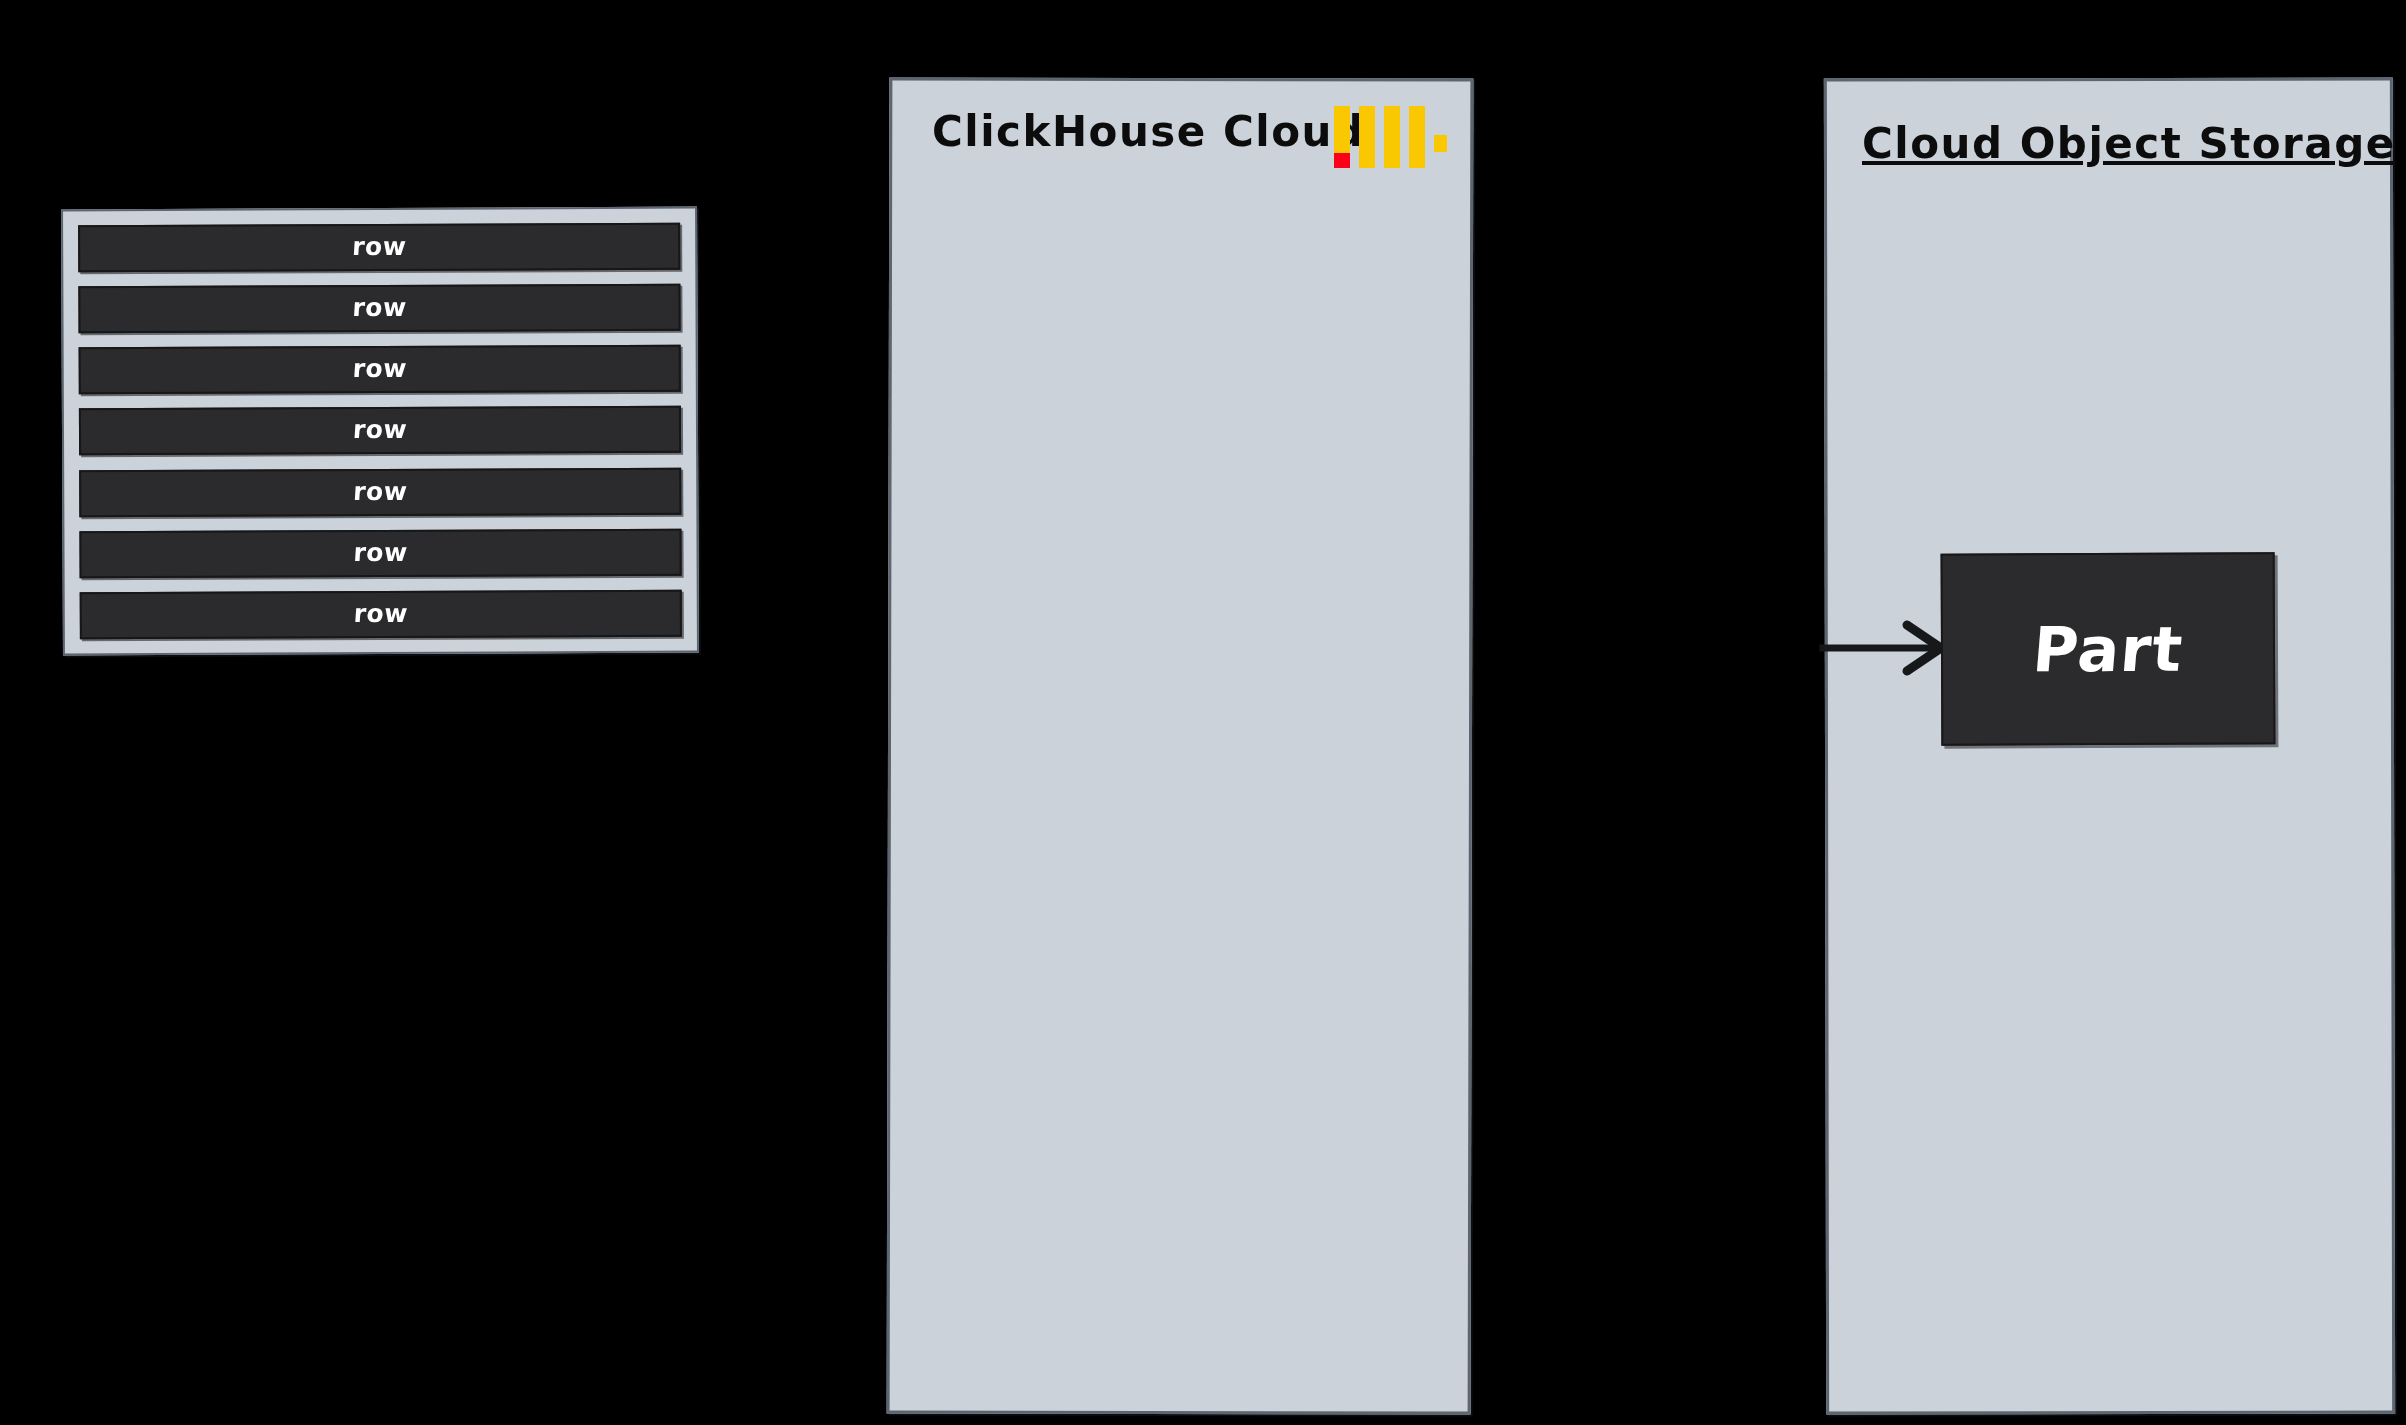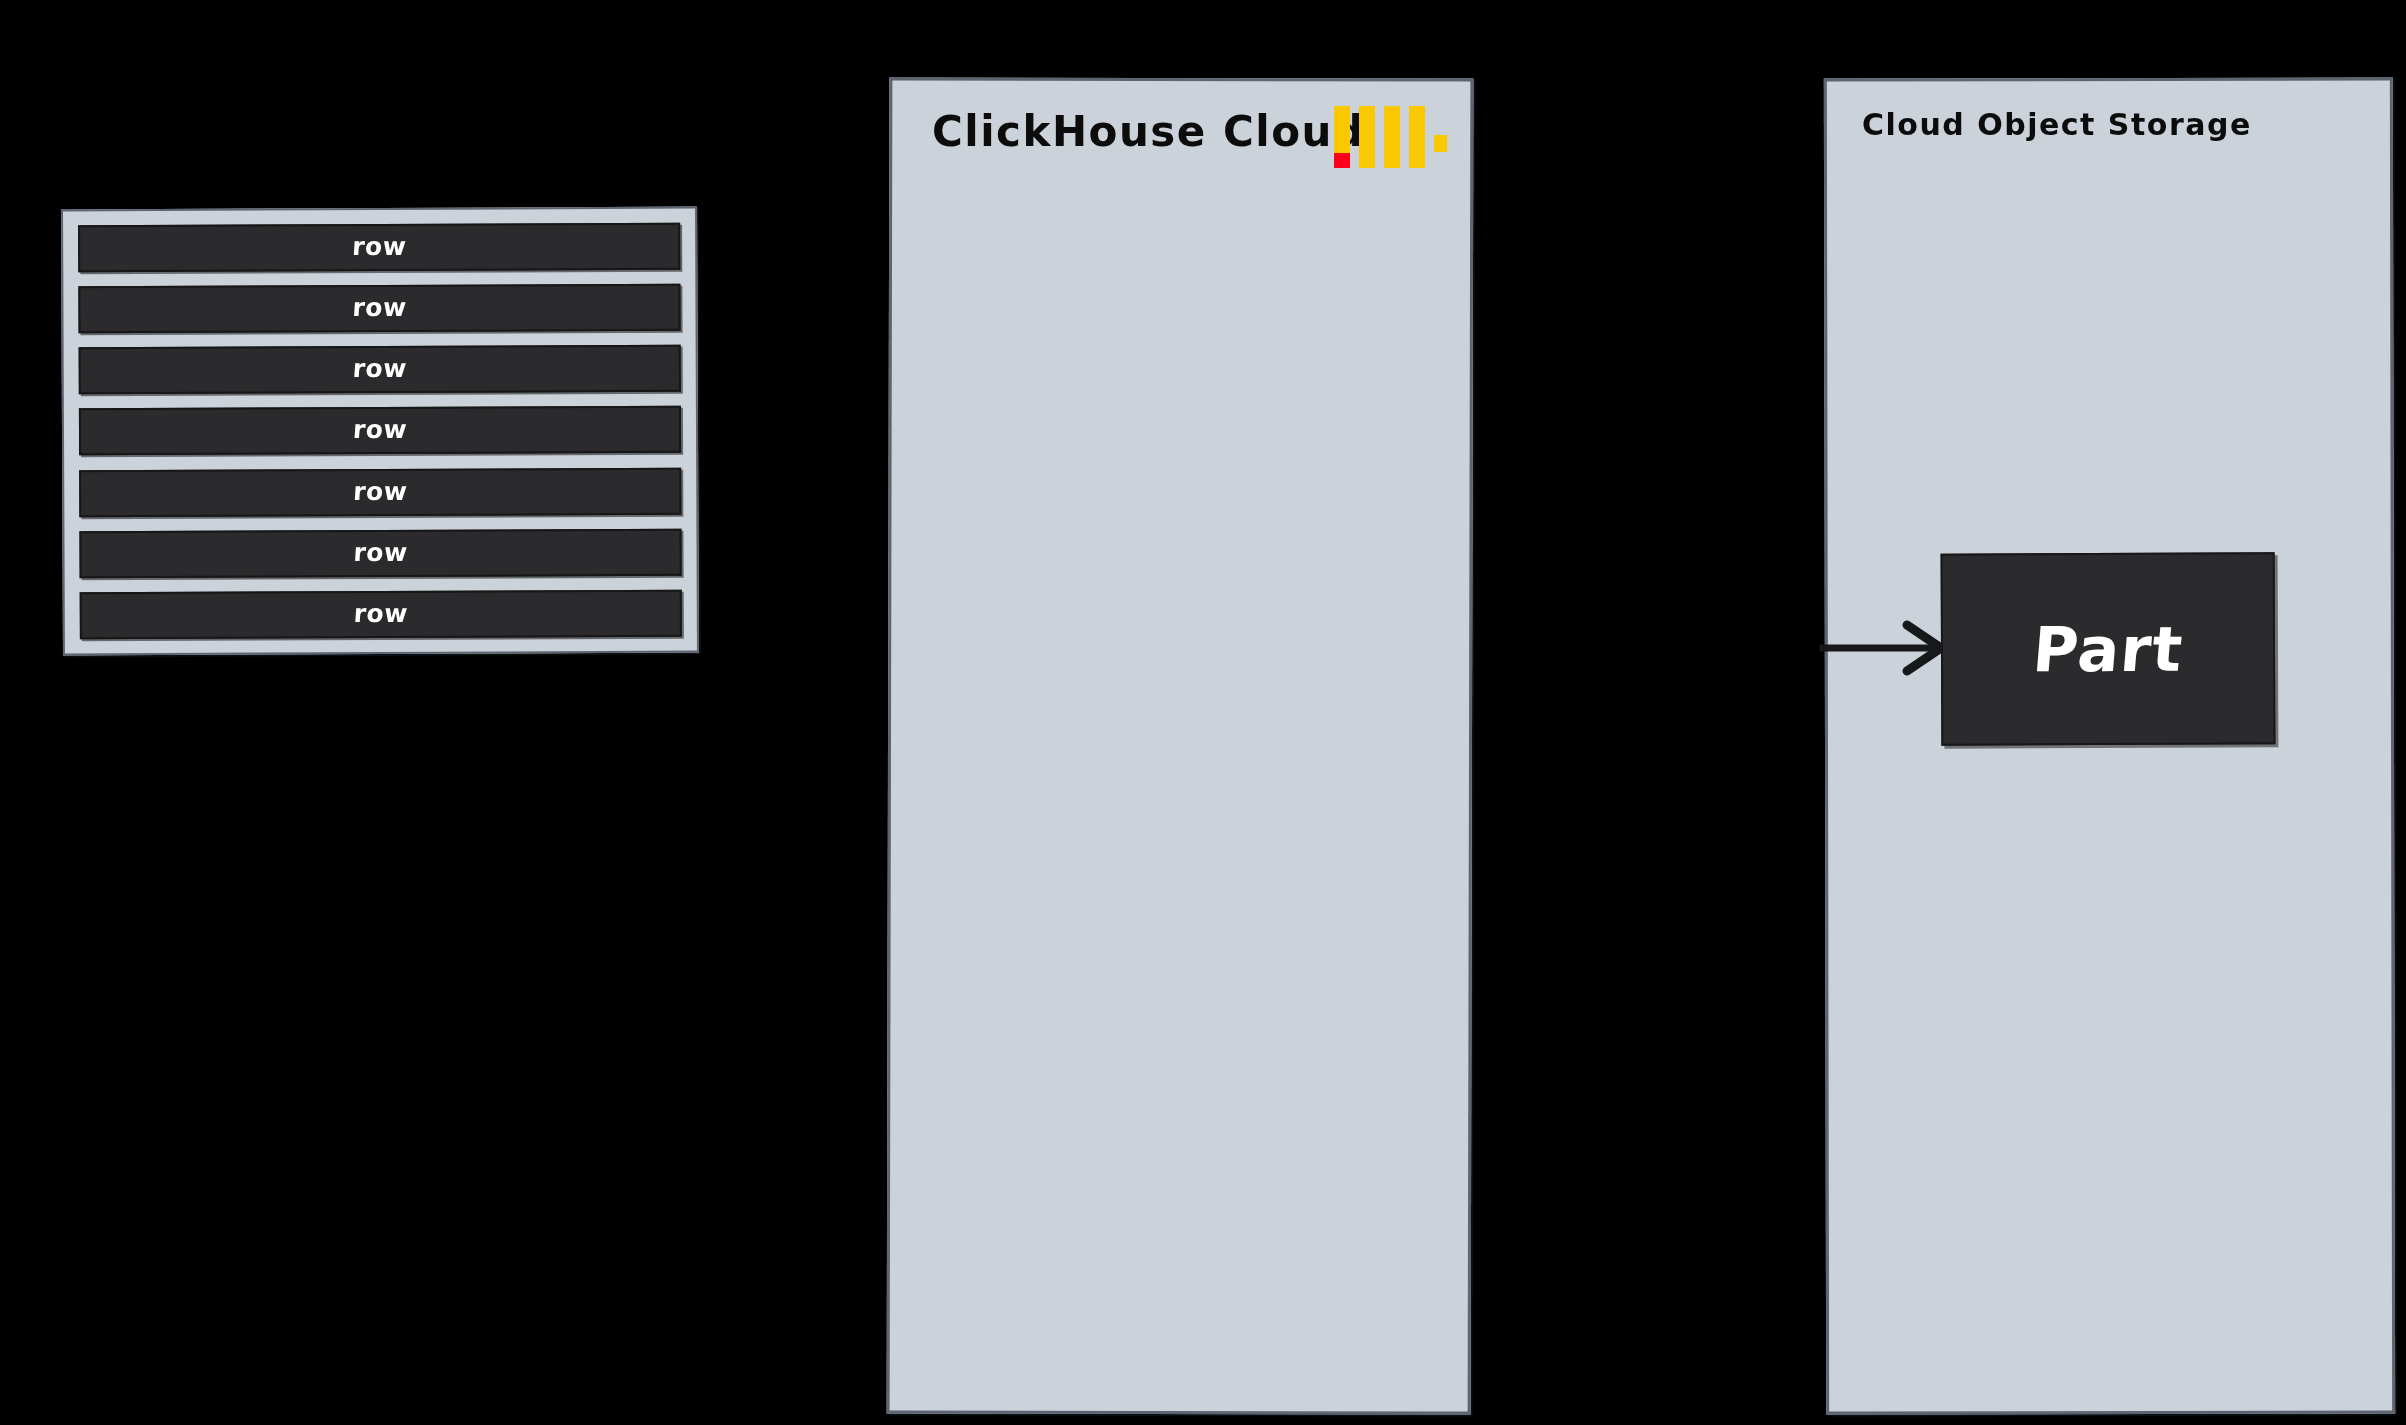--- a/index.html
+++ b/index.html
@@ -124,22 +124,23 @@
   
   #cloud-object-storage-panel {
     left: 1825px;
     top: 78px;
     width: 569px;
     height: 1336px;
     transform: rotate(-0.1deg);
   }
   #cloud-object-storage-title {
     left: 1862px;
-    top: 107px;
-    font-size: 30px;
+    top: 119px;
+    font-size: 42px;
+    text-decoration: underline;
   }
 
   
   #part-box {
     position: absolute;
     left: 1941px;
     top: 553px;
     width: 334px;
     height: 192px;
     background: #2b2b2d;

